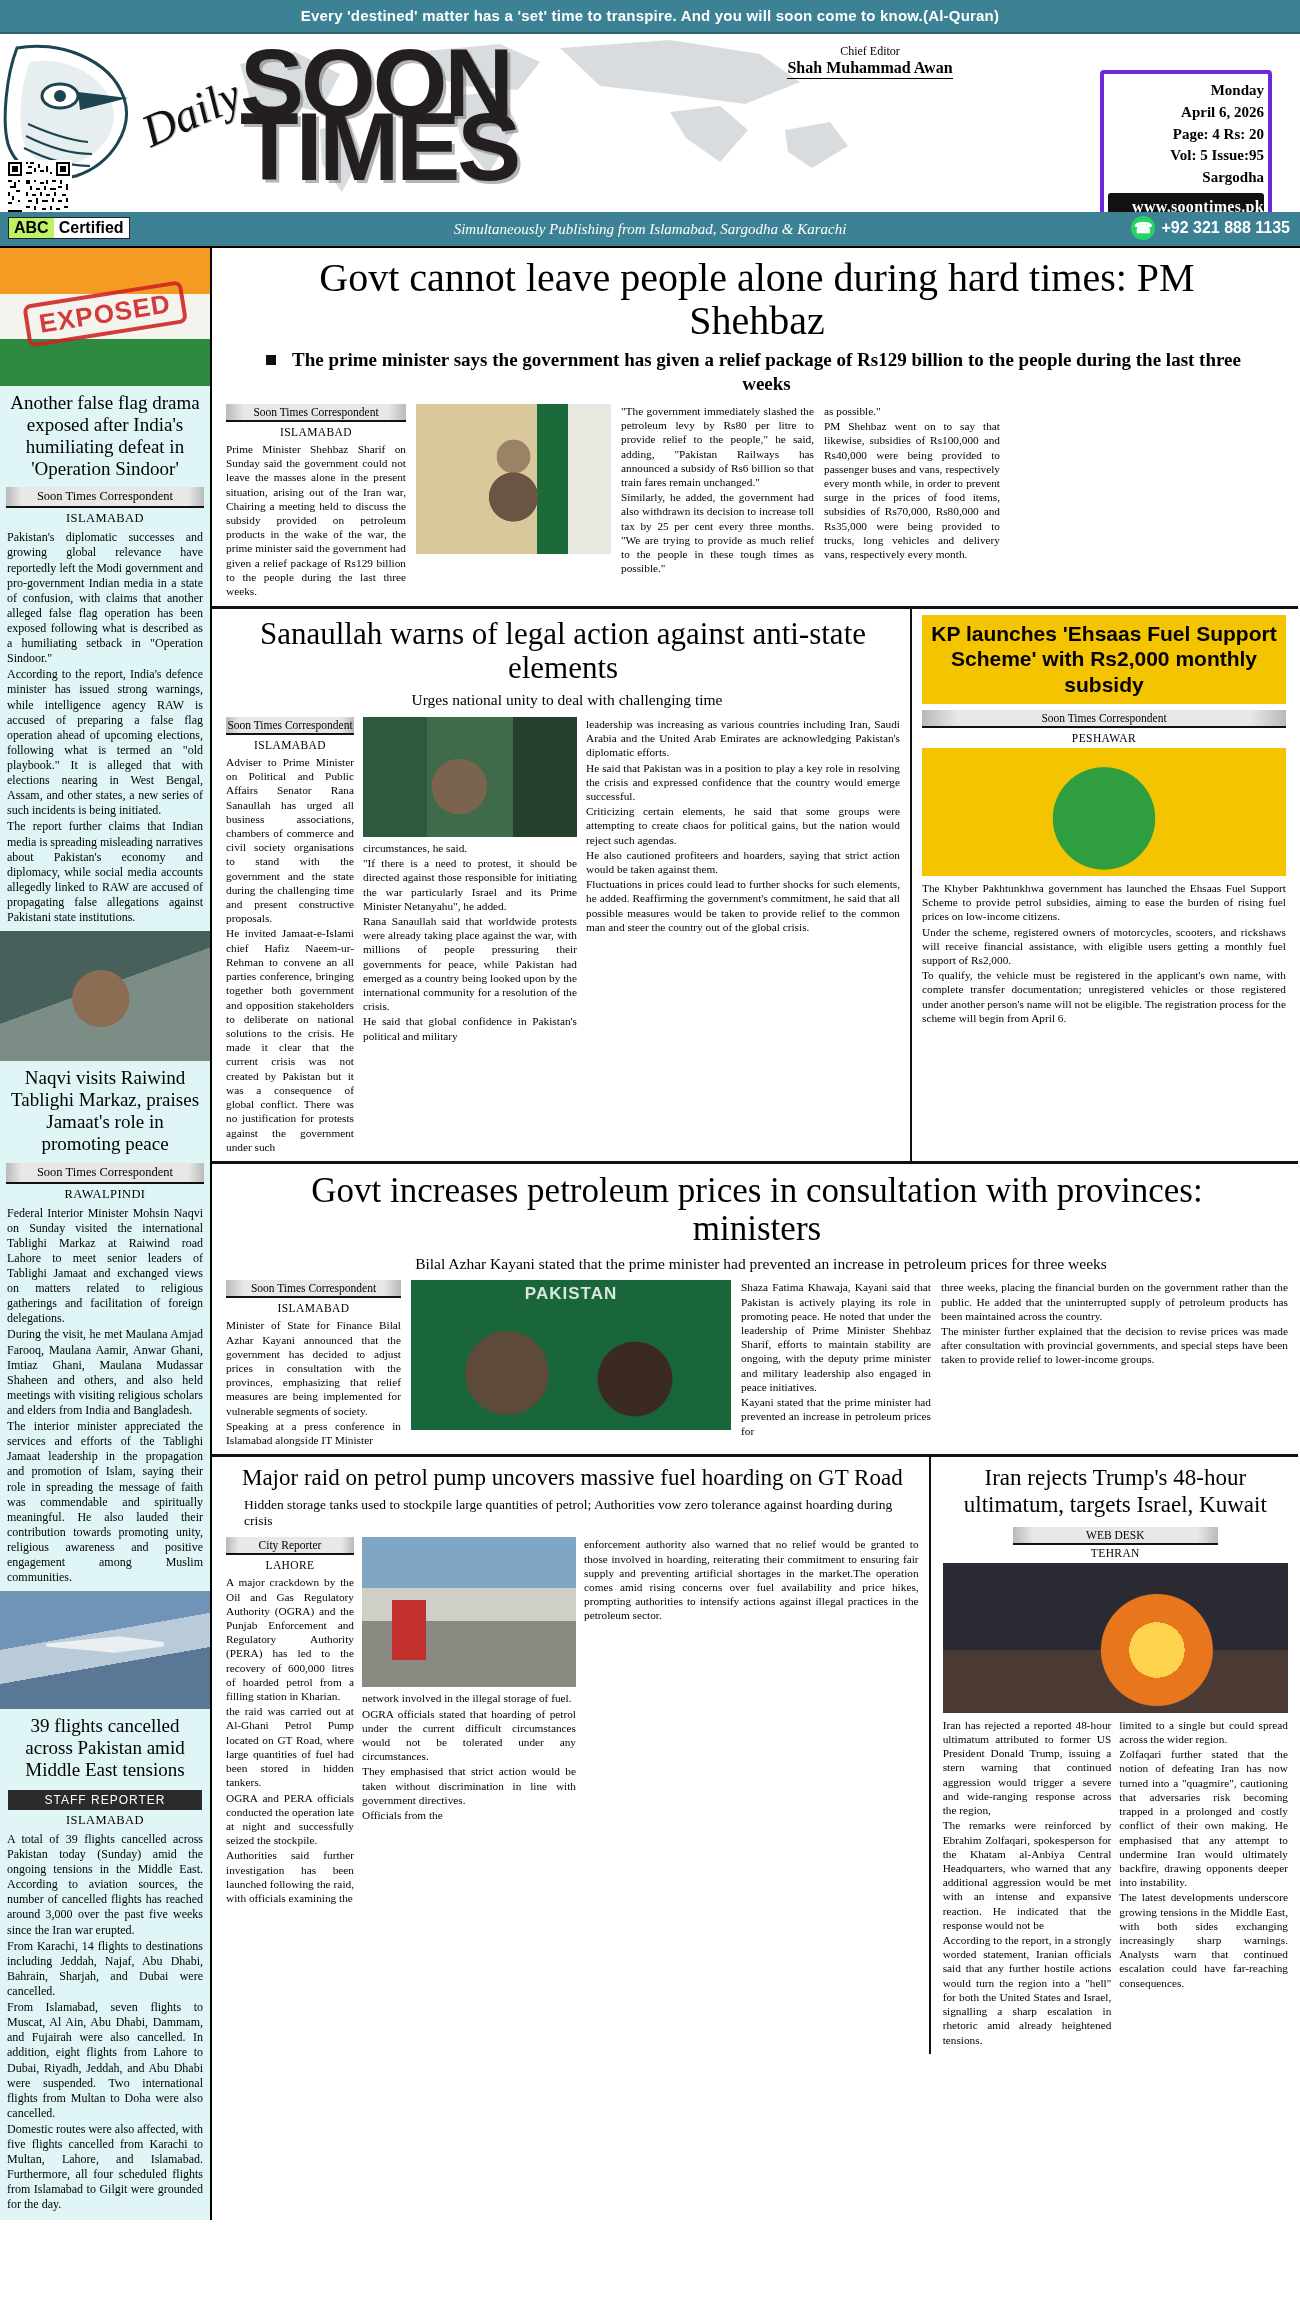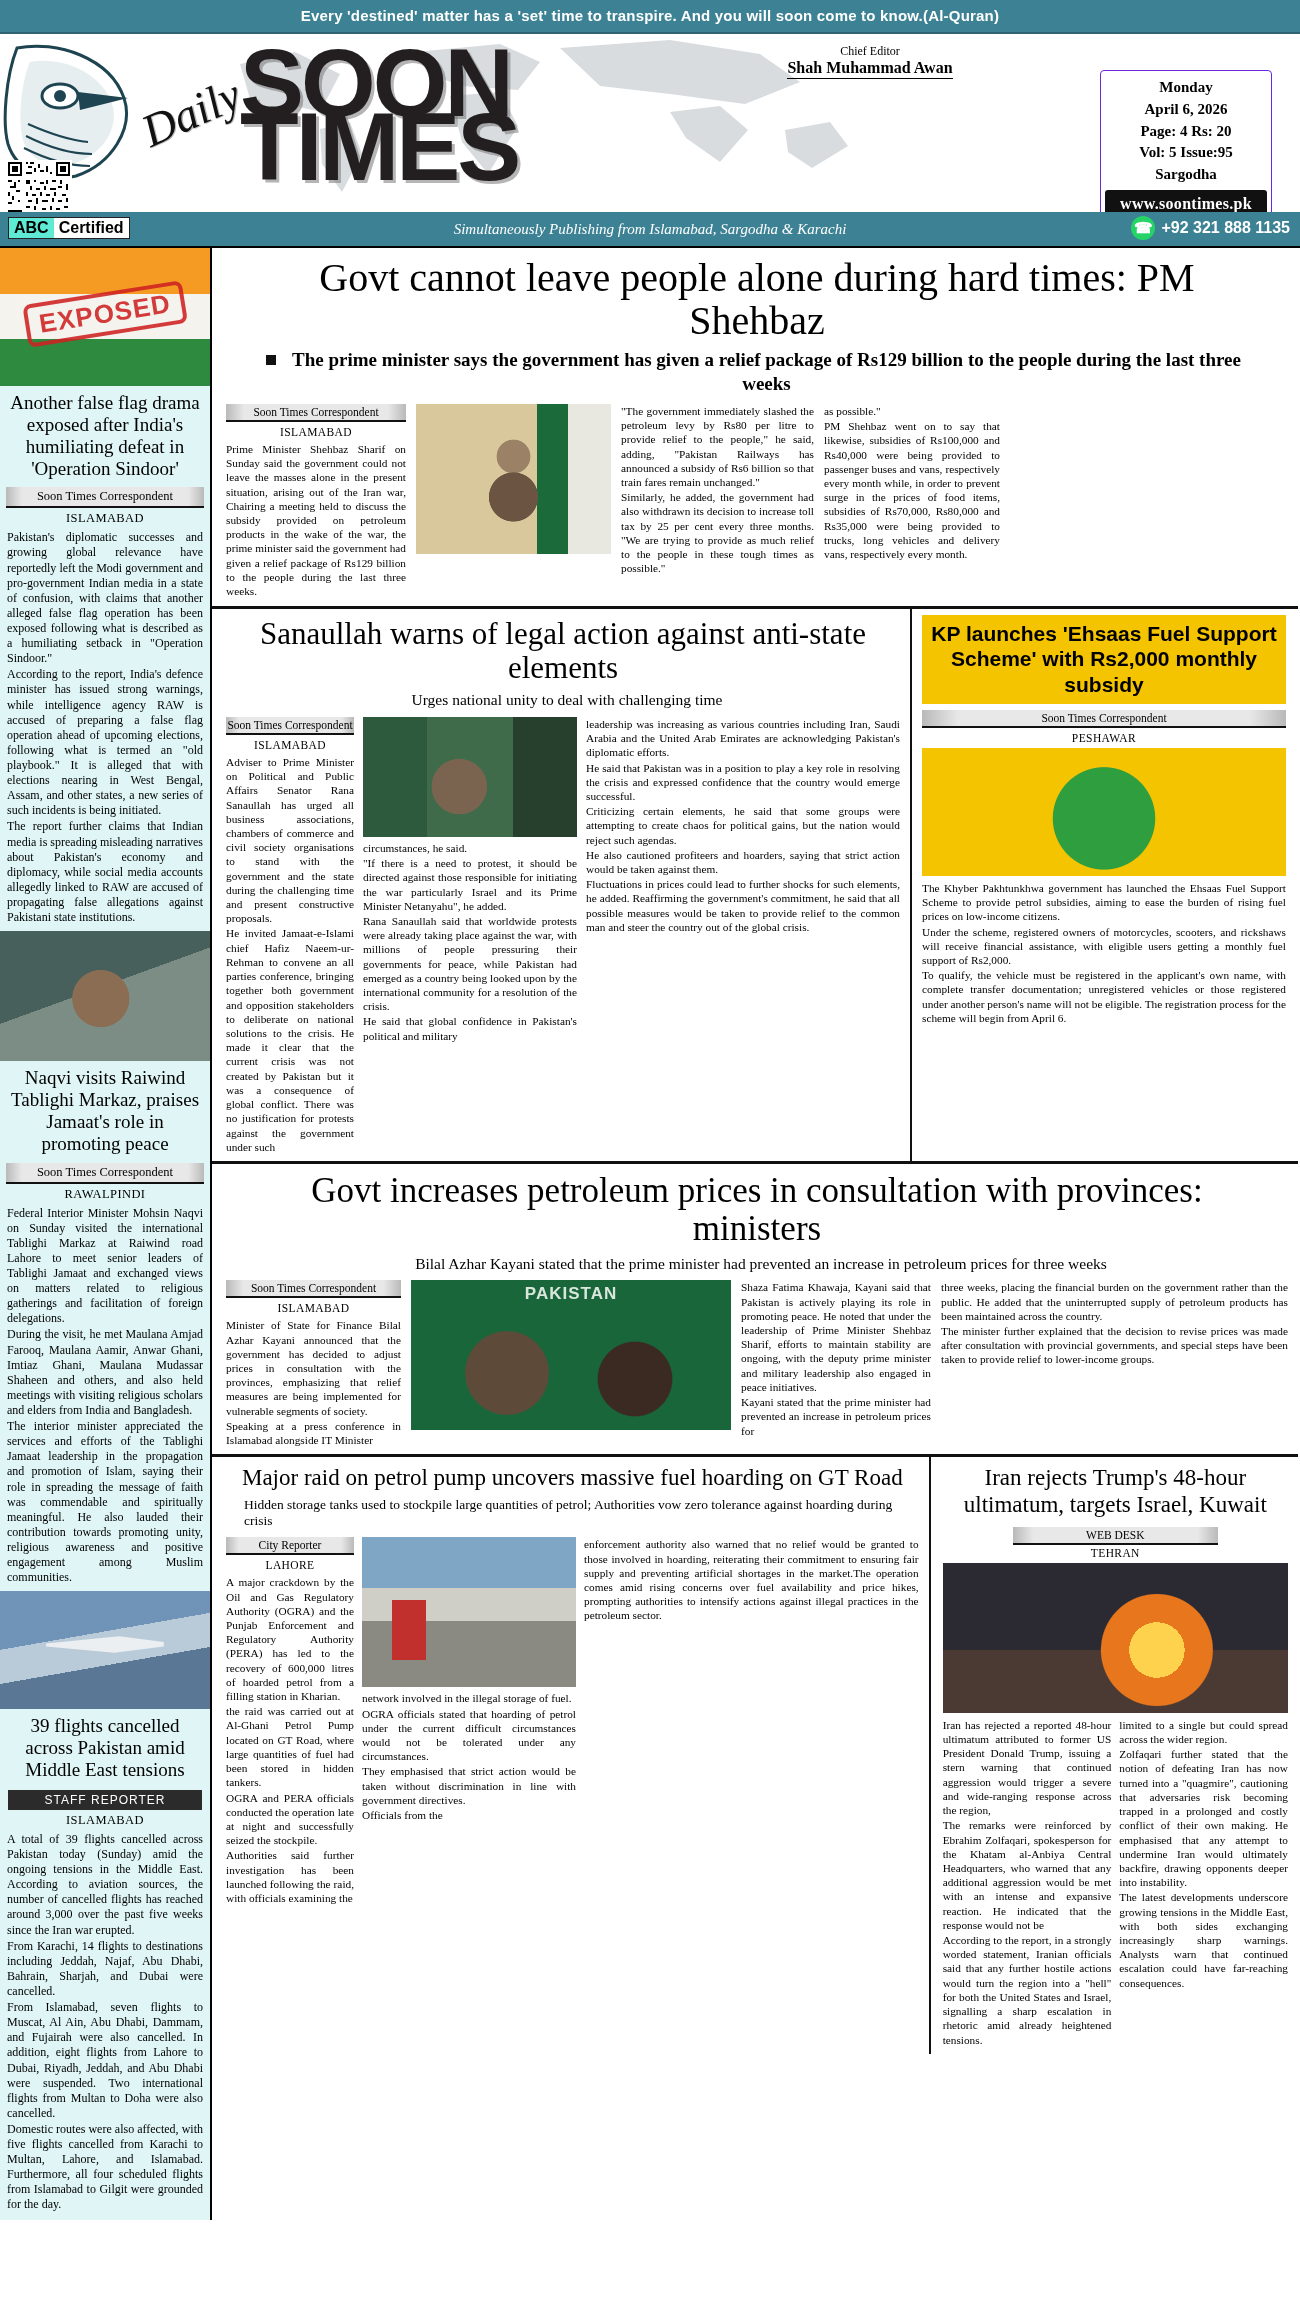--- a/index.html
+++ b/index.html
@@ -73,23 +73,23 @@
   }
   .chief-editor .ce-label { font-size: 12px; }
   .chief-editor .ce-name {
     font-size: 16px; font-weight: bold;
     border-bottom: 1.5px solid #000;
     display: inline-block; padding-bottom: 1px;
   }
   .infobox {
     position: absolute; right: 28px; top: 36px;
     width: 172px;
-    border: 1px solid #6d28d9;
+    border: 4px solid #6d28d9;
     border-radius: 4px;
-    text-align: center;
+    text-align: right;
     padding: 6px 4px 5px;
     font-size: 15px;
     line-height: 1.45;
     font-weight: bold;
     background: #fff;
   }
   .infobox .weburl {
     margin-top: 4px;
     background: #111;
     color: #fff;
@@ -114,21 +114,21 @@
     font-size: 15px;
     font-style: italic;
   }
   .abc-badge {
     position: absolute; left: 8px; top: 5px;
     display: flex; align-items: stretch;
     font-family: "Liberation Sans", sans-serif;
     font-weight: bold; font-size: 16px;
     border: 1px solid #222;
   }
-  .abc-badge .abc { background: #5eead4; color: #000; padding: 1px 5px; }
+  .abc-badge .abc { background: #bef264; color: #000; padding: 1px 5px; }
   .abc-badge .cert { background: #fff; color: #000; padding: 1px 5px; }
   .phone-badge {
     position: absolute; right: 10px; top: 4px;
     display: flex; align-items: center; gap: 6px;
     color: #fff; font-weight: bold; font-size: 16px;
     font-family: "Liberation Sans", sans-serif;
   }
   .wa-icon {
     width: 24px; height: 24px; border-radius: 50%;
     background: #25d366;

